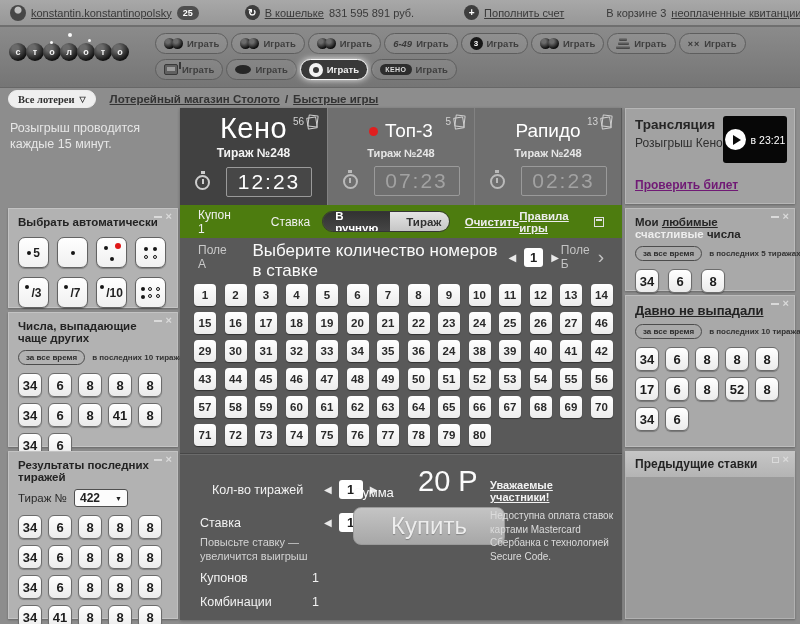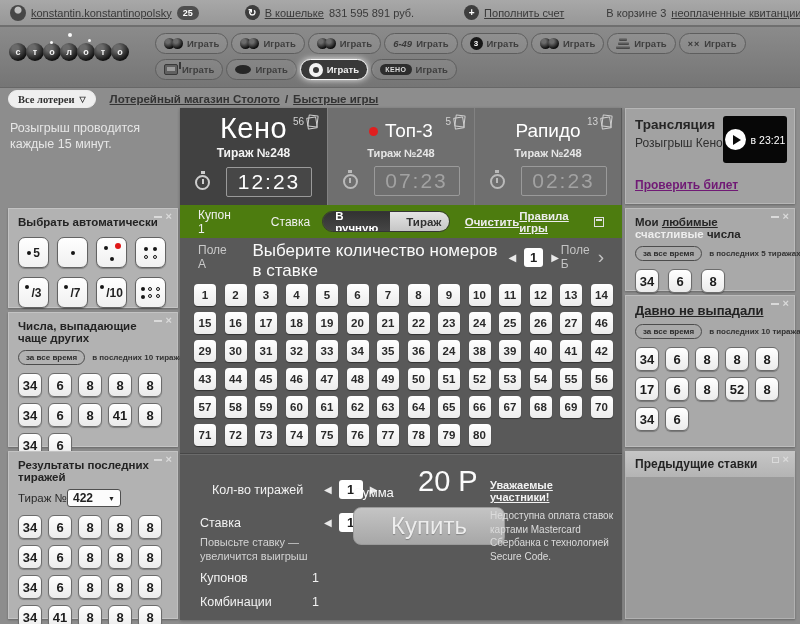--- a/index.html
+++ b/index.html
@@ -95,21 +95,21 @@
   .dt.hollow { background:transparent; border:1px solid #161616; }
   .dt.red { background:#e01818; }
   .abs { position:absolute; }
   .dgrid { display:grid; grid-template-columns:5px 5px; gap:4px; }
   .d8 { display:flex; gap:3px; align-items:center; }
   .d8 .c1 { display:flex; flex-direction:column; gap:4px; }
   .d8 .c2 { display:grid; grid-template-columns:5px 5px; gap:3px; }
 
   #panel-freq { left:8px; top:312px; width:170px; height:135px; padding:8px 10px; }
   #panel-res  { left:8px; top:451px; width:170px; height:168px; padding:8px 10px; }
-  .drawrow { display:flex; align-items:center; margin-top:6px; font-size:11.5px; color:#2a2a2a; }
+  .drawrow { display:flex; align-items:center; gap:7px; margin-top:6px; font-size:11.5px; color:#2a2a2a; }
   .select { width:54px; height:18px; background:#fcfcfc; border:1px solid #4f4f4f; border-radius:3px;
             display:inline-flex; align-items:center; justify-content:space-between; padding:0 5px;
             font-size:12px; font-weight:bold; color:#222; cursor:pointer; }
   .select .caret { font-size:7px; }
 
   
   .main { position:absolute; left:180px; top:108px; width:442px; height:512px; background:#595959; box-shadow:0 1px 3px rgba(0,0,0,.3); }
   .tabs { position:absolute; top:0; left:0; right:0; height:97px; display:flex; }
   .gtab { width:147px; height:97px; position:relative; text-align:center; cursor:pointer; }
   .gtab.t1 { background:#414141; }

